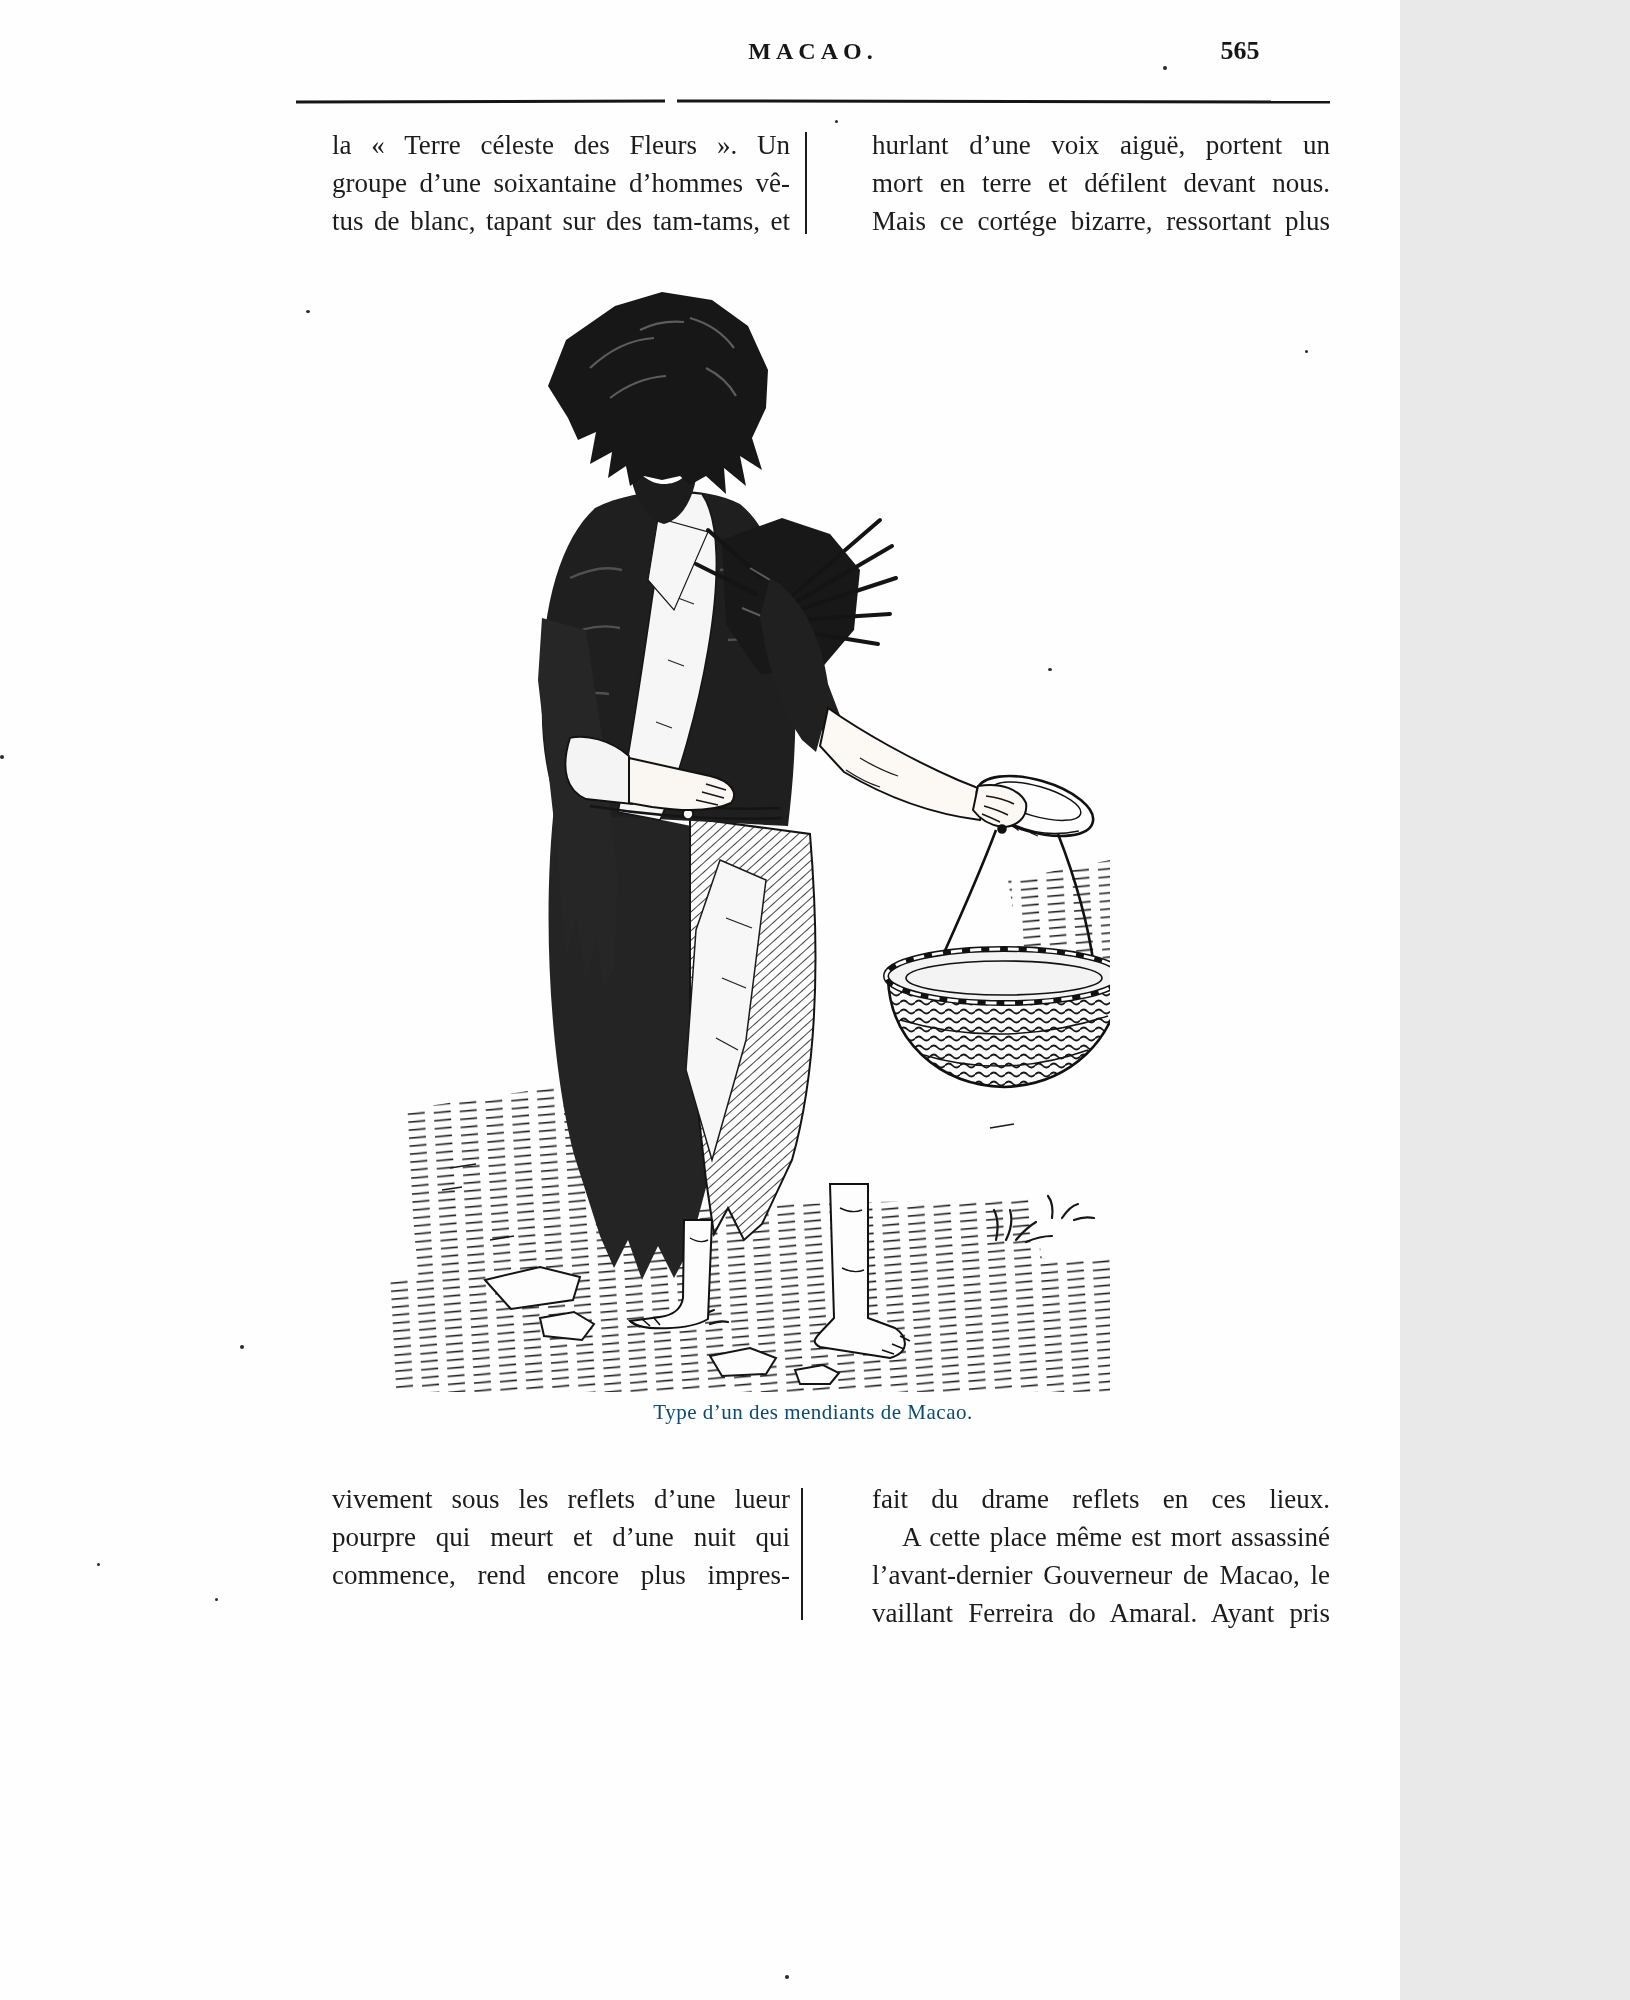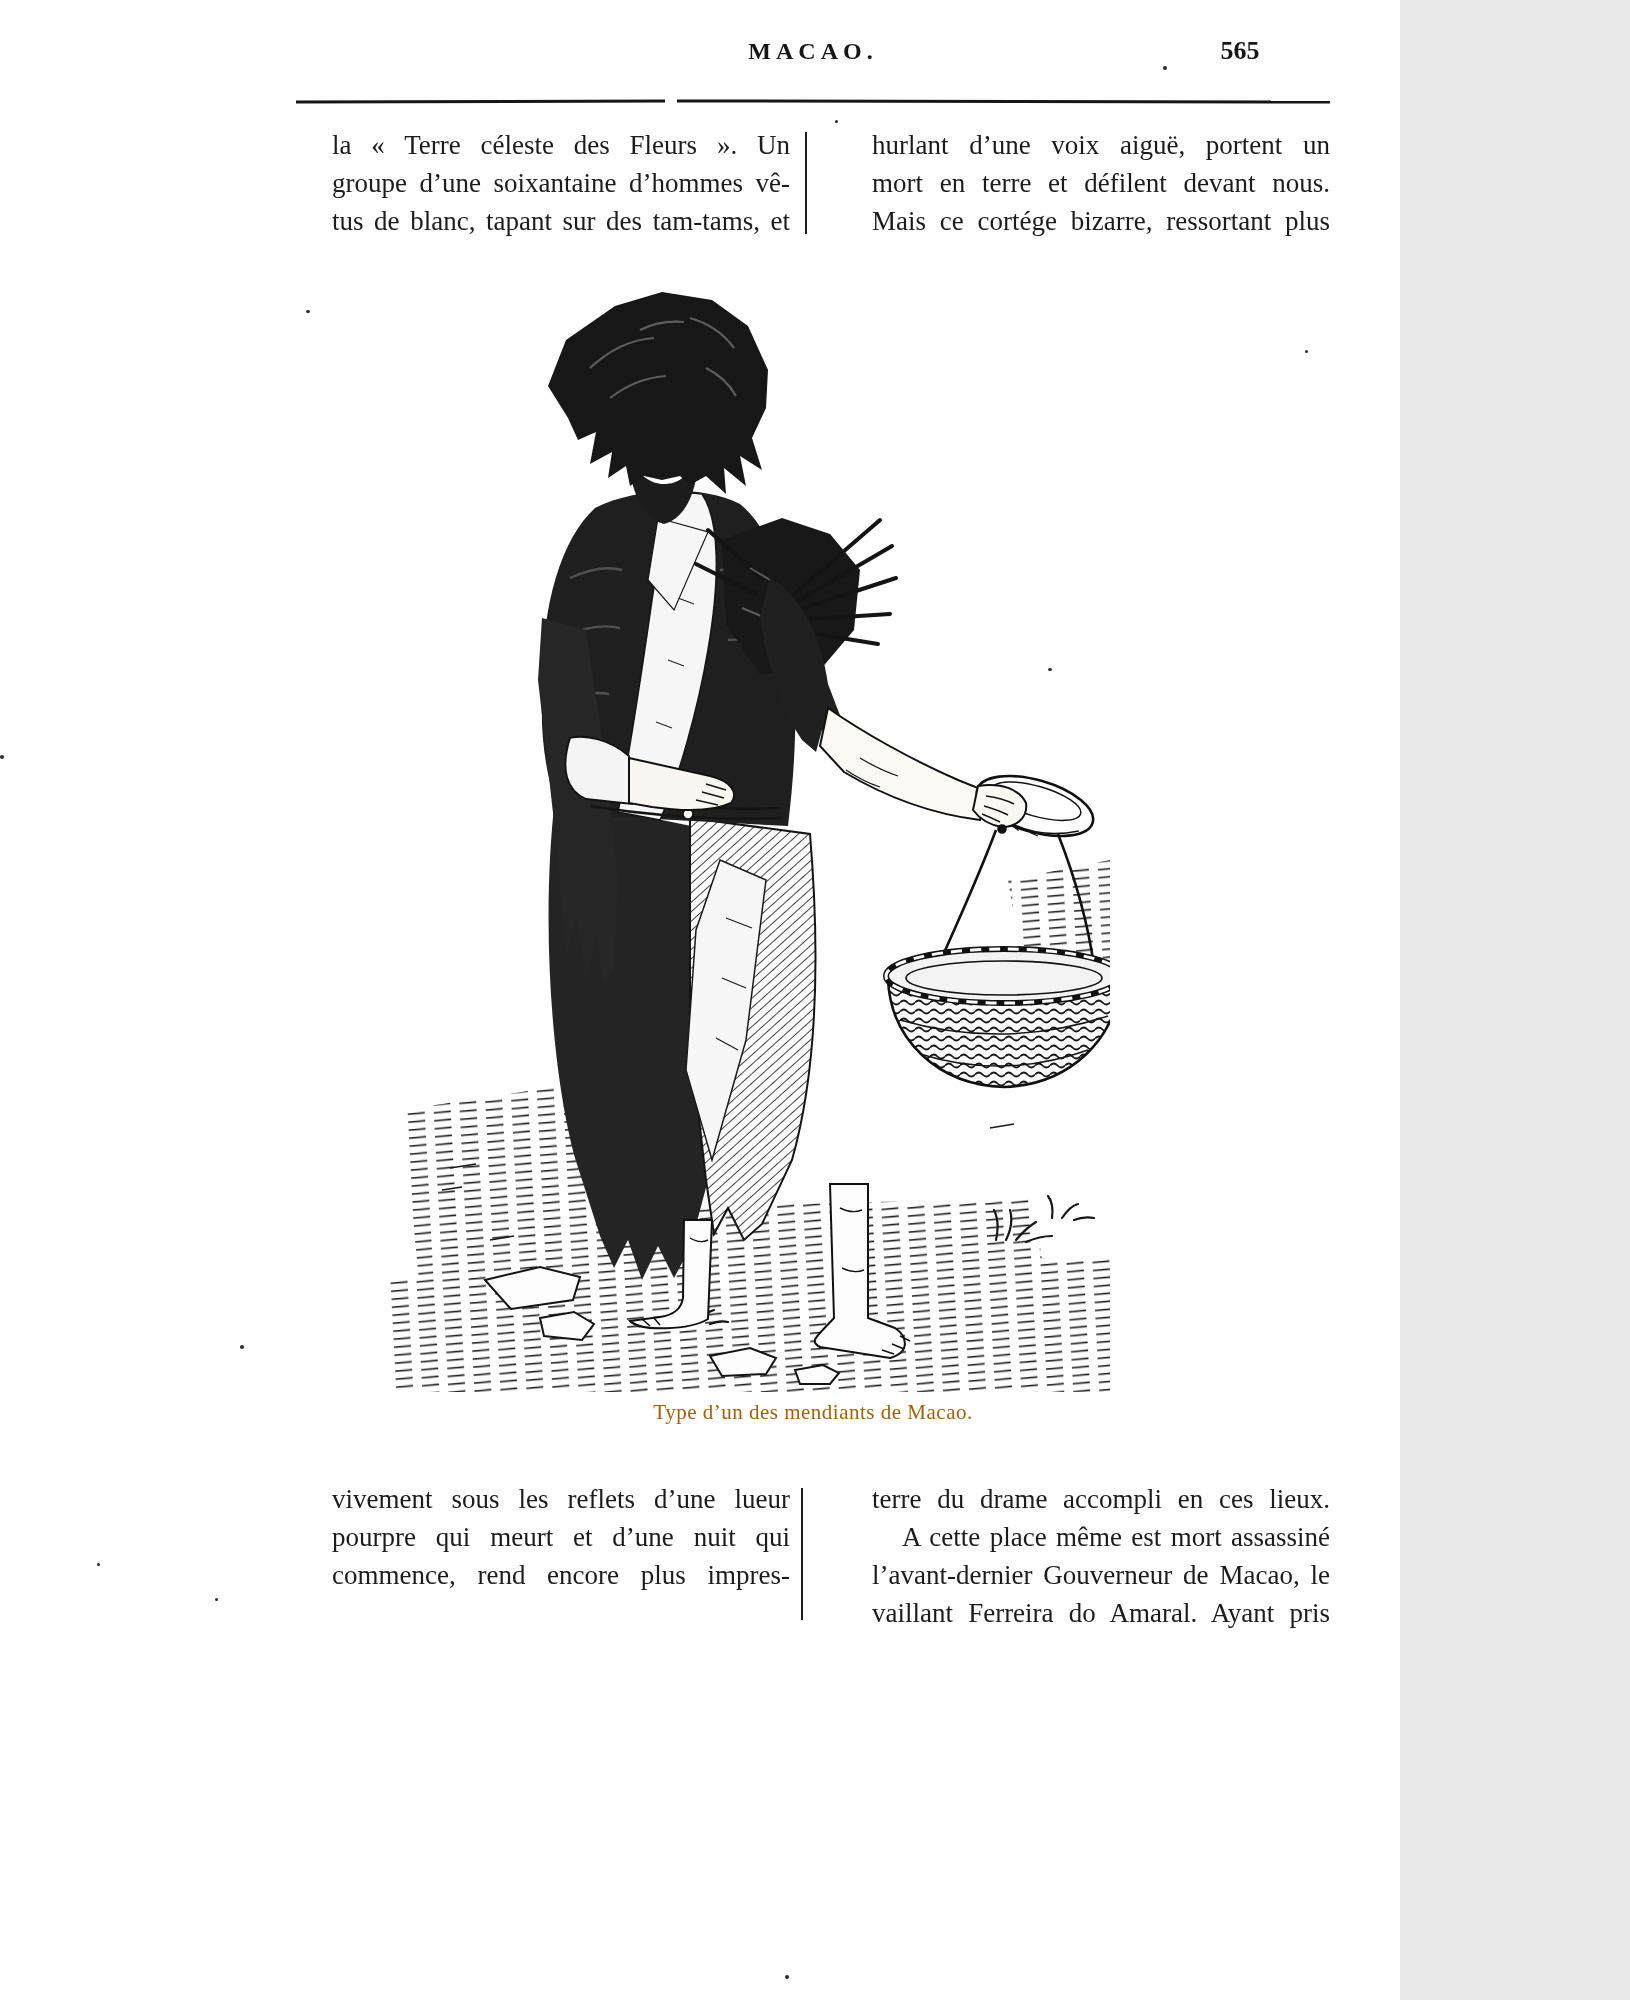--- a/index.html
+++ b/index.html
@@ -33,21 +33,21 @@
   }
   .tline.indent{padding-left:30px;}
   .col-divider{position:absolute;width:2px;background:#1a1a1a;}
   .col-divider.top{left:509px;top:6px;height:102px;}
   .col-divider.bottom{left:505px;top:8px;height:132px;}
   
   .figure{position:absolute;left:390px;top:278px;width:720px;height:1120px;}
   .figure svg{display:block;width:720px;height:1120px;}
   .caption{
     position:absolute;top:1400px;left:296px;width:1034px;text-align:center;
-    font-size:21px;color:#a16207;letter-spacing:0.5px;
+    font-size:21px;color:#0c4a6e;letter-spacing:0.5px;
   }
   
   .speck{position:absolute;background:#2a2a2a;border-radius:50%;}
 </style>
 </head>
 <body>
 
 <div class="sheet">
 
   <div class="running-title">MACAO.</div>
@@ -216,21 +216,21 @@
   <div class="caption">Type d’un des mendiants de Macao.</div>
 
   <div class="textblock bottom">
     <div class="col left">
       <div class="tline">vivement sous les reflets d’une lueur</div>
       <div class="tline">pourpre qui meurt et d’une nuit qui</div>
       <div class="tline">commence, rend encore plus impres-</div>
     </div>
     <div class="col-divider bottom"></div>
     <div class="col right">
-      <div class="tline">terre du drame accompli en ces lieux.</div>
+      <div class="tline">fait du drame reflets en ces lieux.</div>
       <div class="tline indent">A cette place même est mort assassiné</div>
       <div class="tline">l’avant-dernier Gouverneur de Macao, le</div>
       <div class="tline">vaillant Ferreira do Amaral. Ayant pris</div>
     </div>
   </div>
 
   <div class="speck" style="left:1163px;top:66px;width:4px;height:4px;"></div>
   <div class="speck" style="left:835px;top:120px;width:3px;height:3px;"></div>
   <div class="speck" style="left:306px;top:310px;width:4px;height:3px;"></div>
   <div class="speck" style="left:190,px;top:755px;width:4px;height:4px;"></div>

